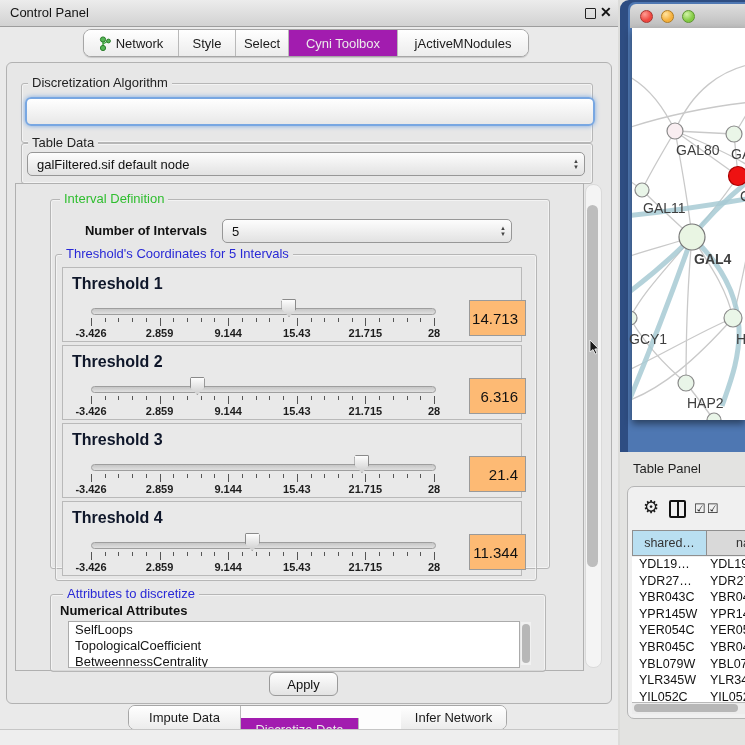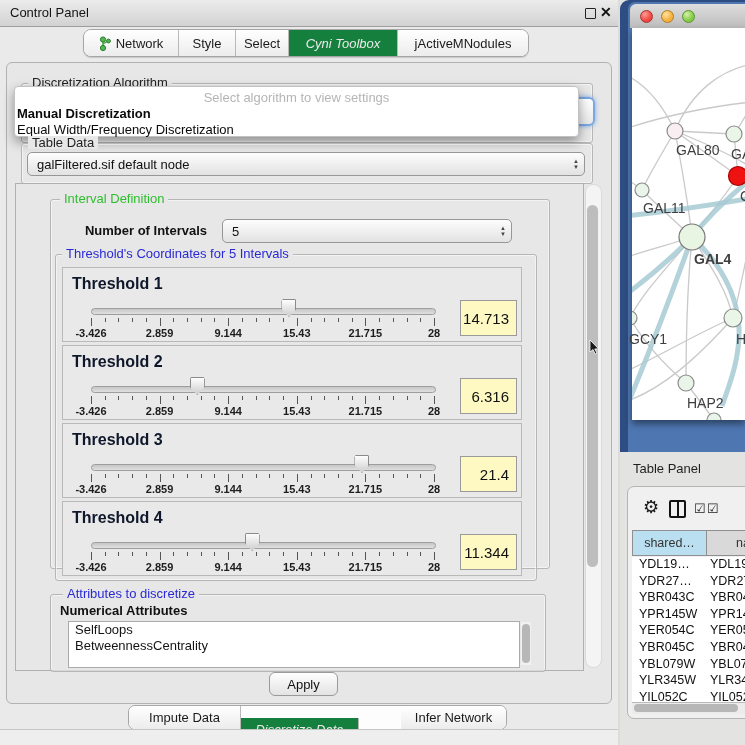--- a/index.html
+++ b/index.html
@@ -16,21 +16,21 @@
   #float-icon{left:585px;top:8px;width:9px;height:9px;border:1.5px solid #222;border-radius:1px;}
   #close-icon{left:600px;top:4px;font-size:14px;font-weight:bold;color:#111;}
 
   
   #tabstrip{left:83px;top:29px;height:26px;display:flex;border:1px solid #a6a6a6;
     border-radius:8px;overflow:hidden;background:#fdfdfd;box-shadow:0 1px 1px rgba(0,0,0,.15);}
   .tab{height:26px;display:flex;align-items:center;justify-content:center;gap:5px;
     font-size:13px;color:#1a1a1a;background:linear-gradient(#ffffff,#ececec);
     border-right:1px solid #b9b9b9;box-sizing:border-box;white-space:nowrap;}
   .tab:last-child{border-right:none;}
-  .tab.selected{background:#15803d;color:#ebebeb;font-style:italic;}
+  .tab.selected{background:#a21caf;color:#ebebeb;}
 
   
   #outer-panel{left:6px;top:62px;width:604px;height:640px;background:#e7e7e7;
     border:1px solid #b2b2b2;border-radius:6px;}
 
   .groupbox{border:1px solid #b6b6b6;border-radius:3px;box-shadow:inset 0 0 0 1px rgba(255,255,255,.5);}
   .grouptitle{font-size:13px;background:#e7e7e7;padding:0 4px;white-space:nowrap;line-height:13px;}
 
   
   #algo-group{left:14px;top:20px;width:570px;height:58px;}
@@ -69,21 +69,21 @@
 
   .th-box{left:46px;width:458px;height:73px;border:1px solid #b9b9b9;background:#e9e9e9;position:absolute;}
   .th-label{left:9px;top:7px;font-size:16px;font-weight:bold;color:#0f172a;position:absolute;}
   .th-track{left:28px;top:40px;width:343px;height:5px;border:1px solid #9e9e9e;border-radius:4px;
     background:linear-gradient(#c6c6c6,#e0e0e0);position:absolute;}
   .th-thumb{top:31px;width:15px;height:18px;position:absolute;
     background:linear-gradient(#fdfdfd,#cfcfcf);border:1px solid #8a8a8a;box-sizing:border-box;
     clip-path:polygon(8% 0,92% 0,100% 12%,100% 55%,50% 100%,0 55%,0 12%);}
   .tick{position:absolute;width:1px;background:#555;}
   .tick-label{position:absolute;width:50px;text-align:center;font-size:11px;font-weight:600;color:#1d1d1d;}
-  .th-value{left:397px;top:32px;width:57px;height:36px;position:absolute;background:#fef9c3;
+  .th-value{left:406px;top:32px;width:57px;height:36px;position:absolute;background:#fdba74;
     border:1px solid #9a9a9a;font-size:15px;color:#111;display:flex;align-items:center;
     justify-content:flex-end;padding-right:7px;box-sizing:border-box;}
 
   #attr-group{left:34px;top:410px;width:494px;height:76px;}
   #attr-title{left:47px;top:403px;color:#2929d6;}
   #attr-label{left:9px;top:8px;font-size:13px;font-weight:bold;color:#111;position:absolute;}
   #attr-list{left:17px;top:26px;width:450px;height:45px;background:#fff;border:1px solid #ababab;
     position:absolute;overflow:hidden;}
   .attr-item{height:16px;font-size:13px;color:#151515;padding-left:6px;line-height:16px;}
   #attr-scroll{left:470px;top:27px;width:10px;height:43px;background:#f1f1f1;position:absolute;}
@@ -167,25 +167,20 @@
         <span>jActiveMNodules</span>
       </div>
     </div>
 
   <div id="outer-panel" class="abs">
 
     <div id="algo-group" class="groupbox abs"></div>
     <div id="algo-title" class="grouptitle abs">Discretization Algorithm</div>
     <div id="algo-combo" class="abs"></div>
 
-    <div id="popup" class="abs">
-      <div class="hint">Select algorithm to view settings</div>
-      <div class="opt bold">Manual Discretization</div>
-      <div class="opt">Equal Width/Frequency Discretization</div>
-    </div>
 
     <div id="td-group" class="groupbox abs"></div>
     <div id="td-title" class="grouptitle abs">Table Data</div>
     <div id="td-combo" class="combo abs">
       <span class="val">galFiltered.sif default node</span>
       <span class="spin"><span>▲</span><br><span>▼</span></span>
     </div>
 
     <div id="scrollpane" class="abs">
 
@@ -351,20 +346,21 @@
             <div class="tick-label" style="left: 277.4px; top: 59px;">21.715</div>
             <div class="tick-label" style="left: 346px; top: 59px;">28</div>
             <div class="th-value">11.344</div>
           </div>
         </div>
 
       <div id="attr-group" class="groupbox abs">
         <div id="attr-label">Numerical Attributes</div>
         <div id="attr-list">
             <div class="attr-item">SelfLoops</div>
+            <div class="attr-item">TopologicalCoefficient</div>
             <div class="attr-item">BetweennessCentrality</div>
           </div>
         <div id="attr-scroll">
           <div id="attr-thumb"></div>
         </div>
       </div>
       <div id="attr-title" class="grouptitle abs">Attributes to discretize</div>
     </div>
 
     <div id="v-scroll" class="abs"></div>

